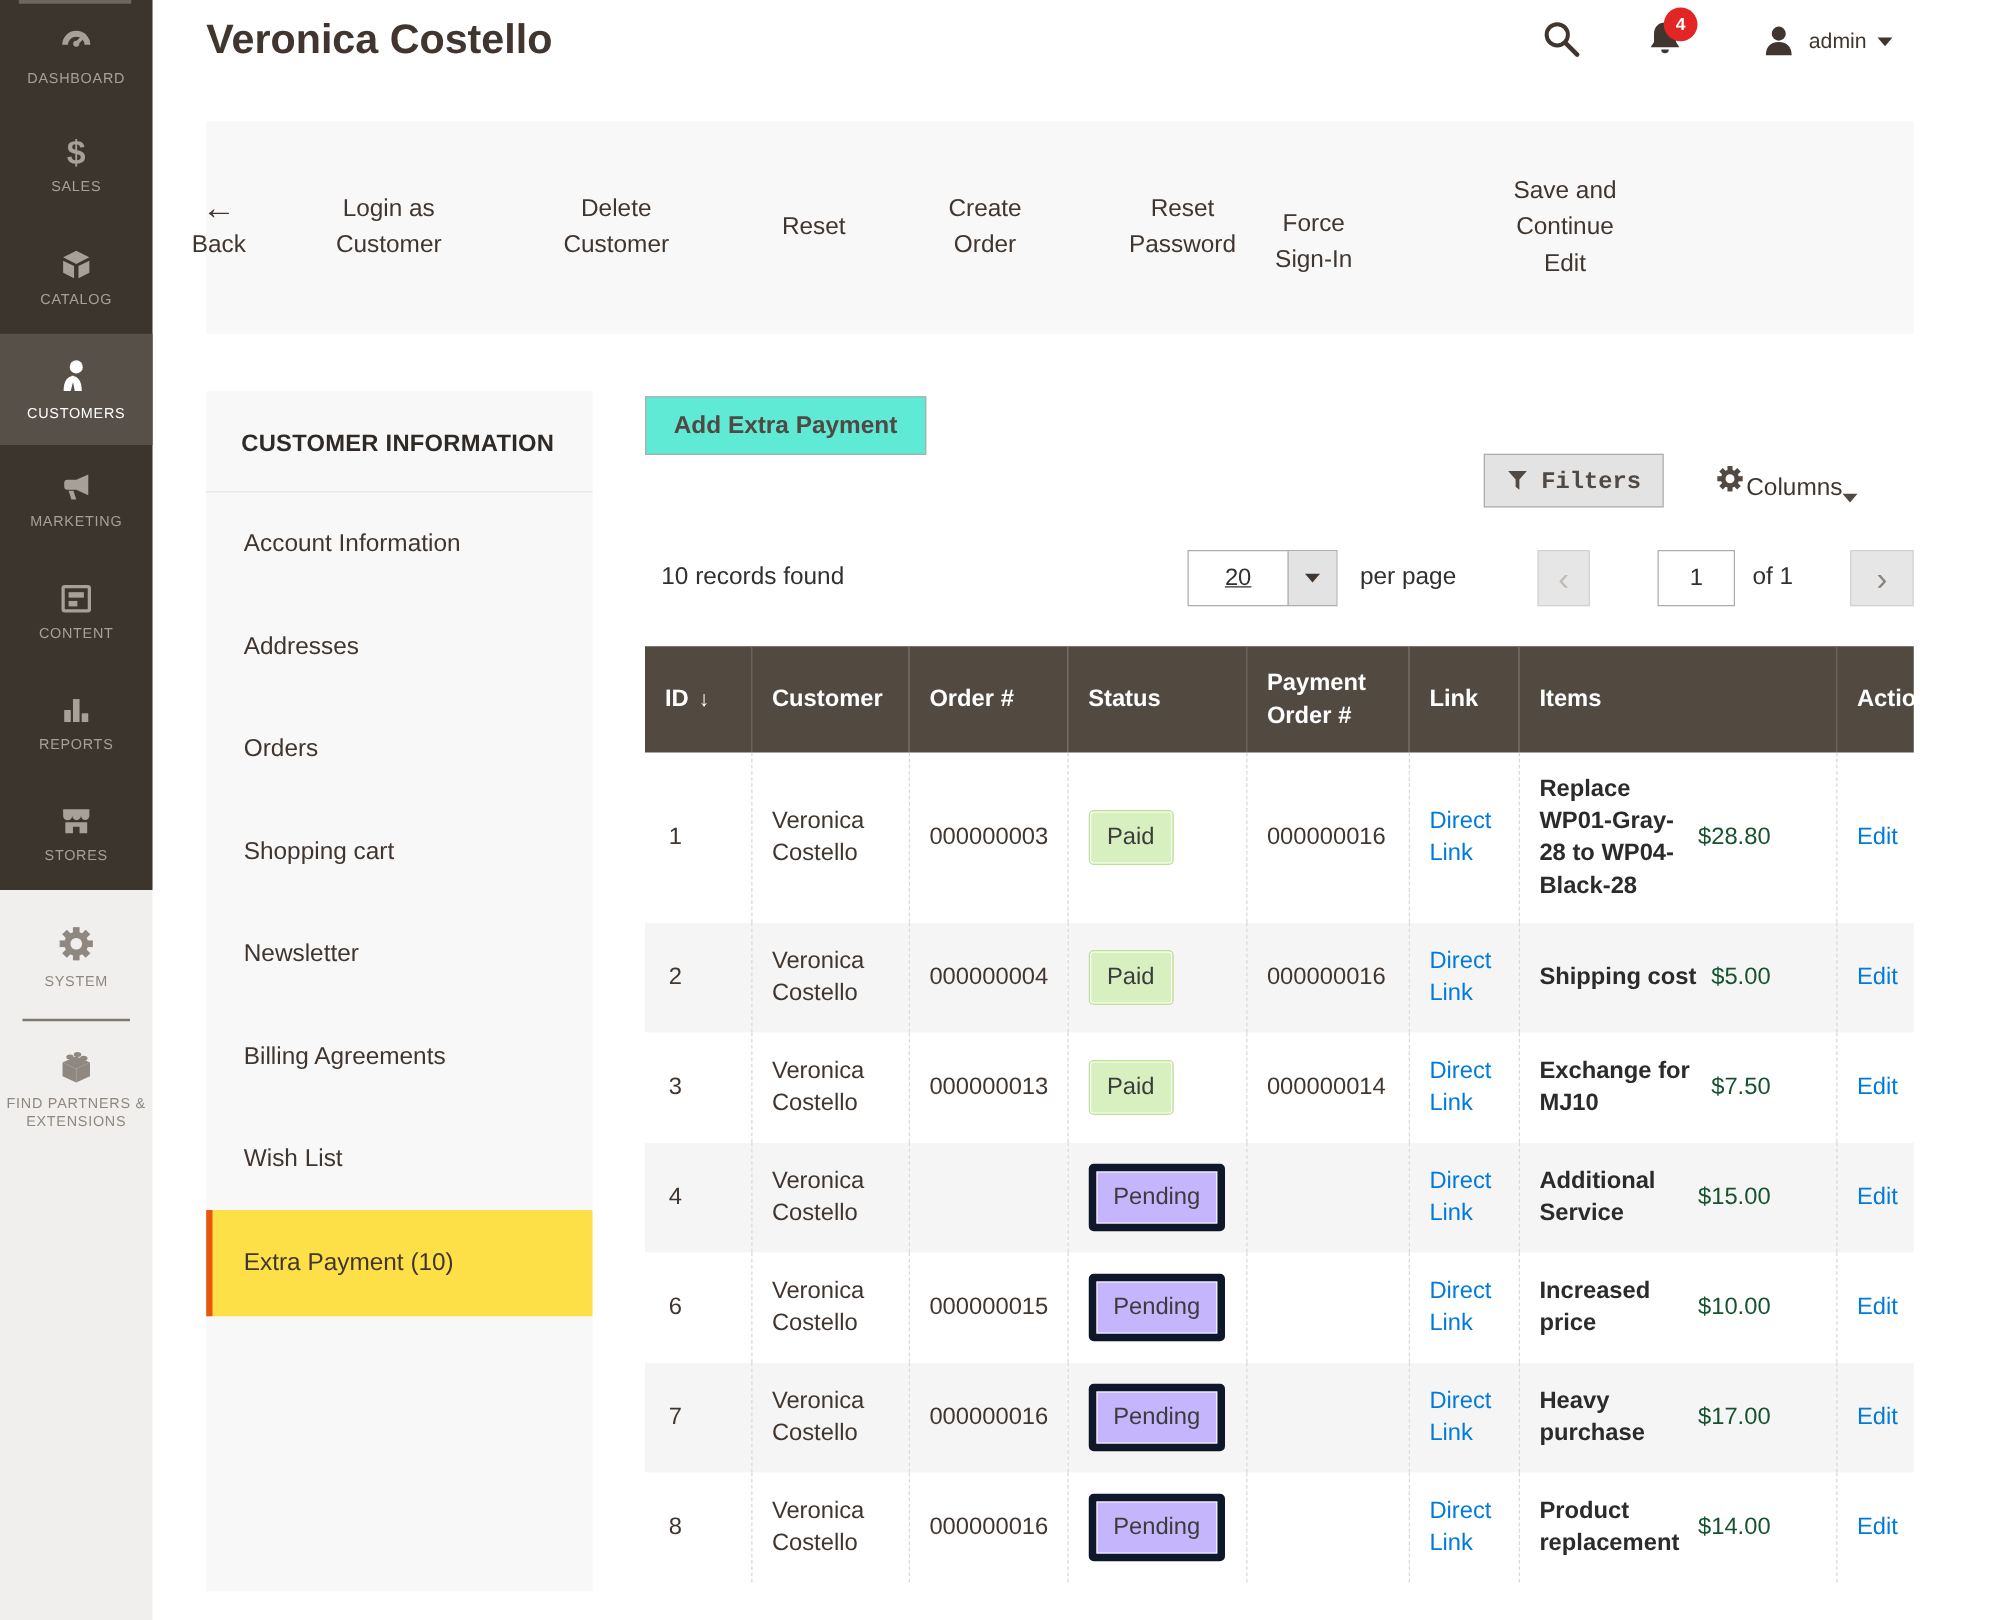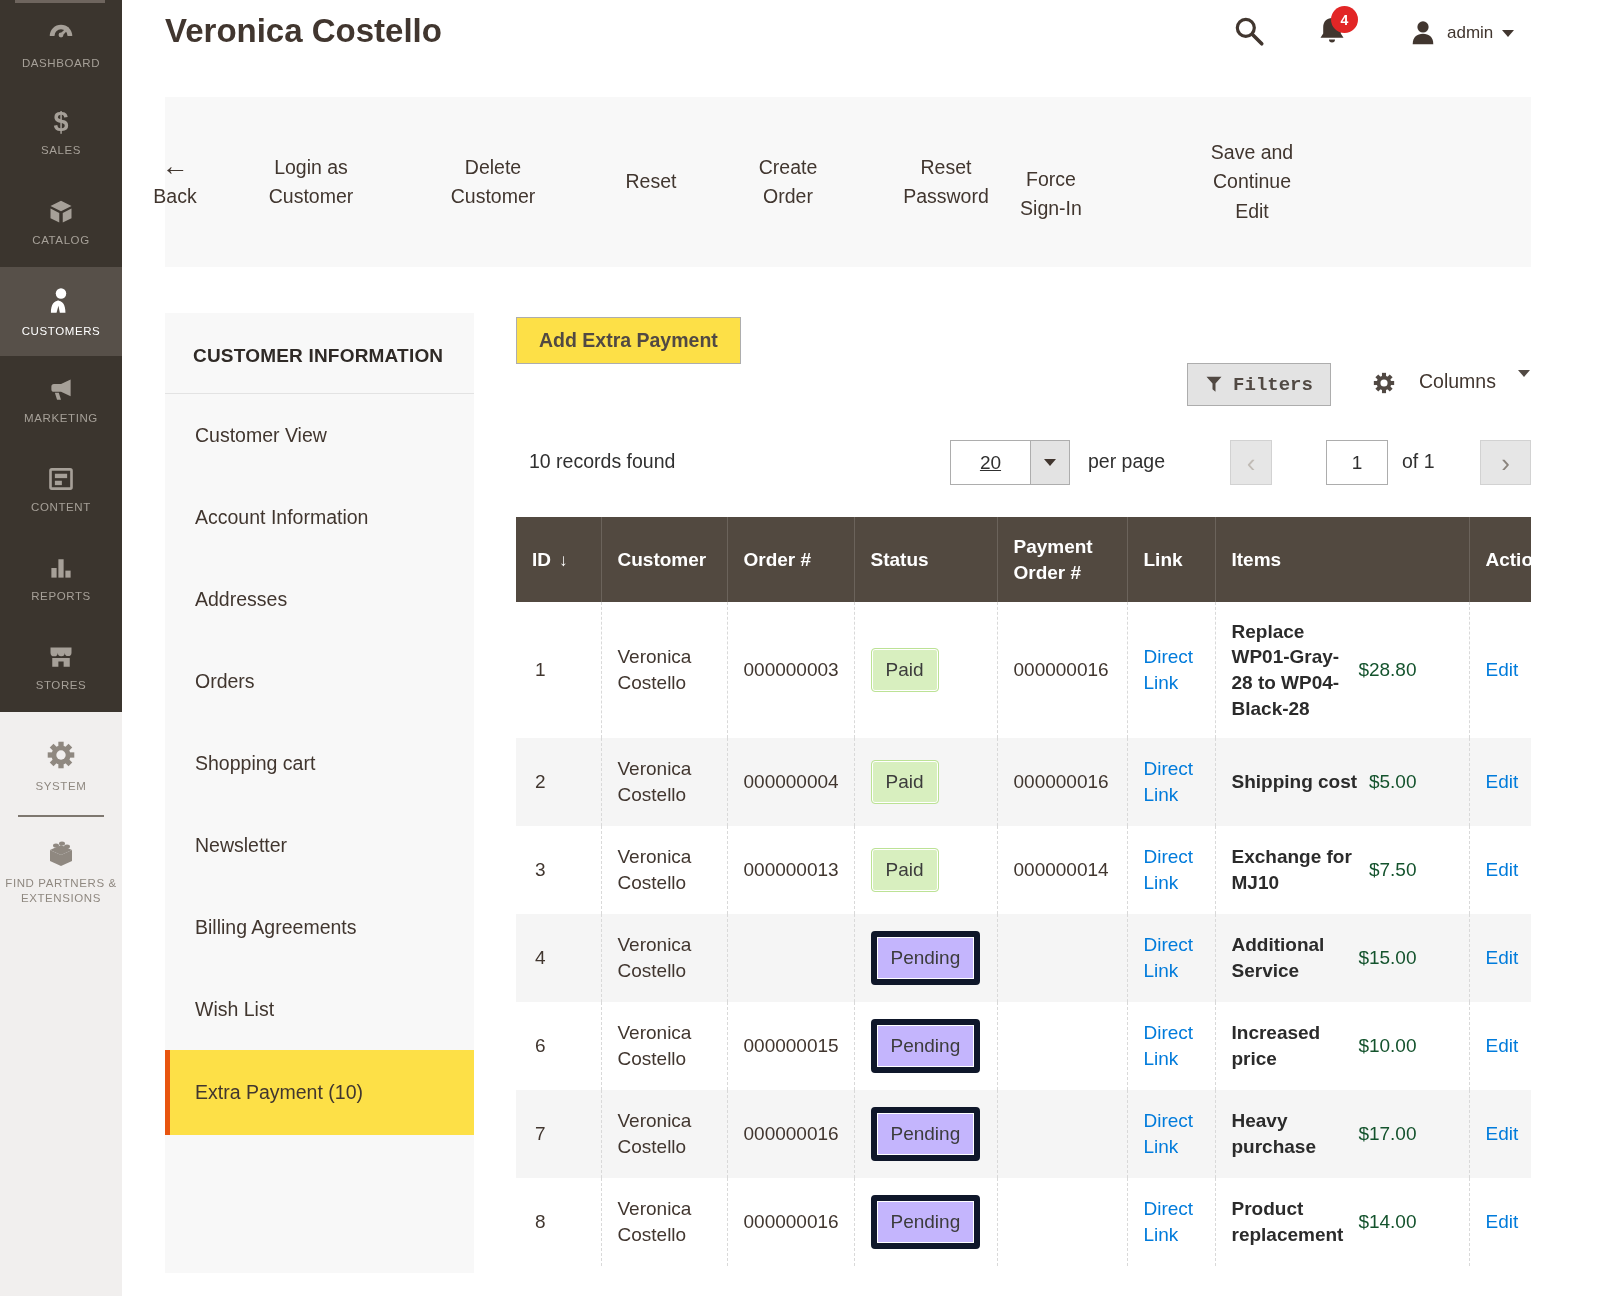--- a/index.html
+++ b/index.html
@@ -58,27 +58,27 @@
   .info-panel { position:absolute; left:43px; top:313px; width:309px; height:960px; background:#f8f8f8; }
   .info-panel-title { padding:32px 28px 26px; font-size:19px; font-weight:bold; color:#2f2a26;
     letter-spacing:.2px; border-bottom:1px solid #e3e3e3; }
   .info-item { height:82px; display:flex; align-items:center; padding-left:30px; font-size:19.5px;
     color:#41362f; cursor:pointer; }
   .info-item.selected { height:85px; background:#fde047; border-left:5px solid #e8550f; padding-left:25px;
     font-weight:400; }
 
   
   .grid-zone { position:absolute; left:394px; top:313px; width:1015px; }
-  .add-payment-btn { position:absolute; left:0; top:4px; padding:11px 22px; background:#fde047;
+  .add-payment-btn { position:absolute; left:0; top:4px; padding:11px 22px; background:#5eead4;
     border:1px solid #adadad; font-size:19.5px; font-weight:600; color:#514943; cursor:pointer;
     font-family:inherit; }
   .filters-btn { position:absolute; left:671px; top:50px; width:144px; height:43px; background:#e3e3e3;
     border:1px solid #adadad; display:flex; align-items:center; justify-content:center; gap:10px;
     font-size:19px; font-weight:600; color:#514943; cursor:pointer; font-family:Liberation Mono, monospace; }
-  .columns-btn { position:absolute; left:855px; top:57px; display:flex; align-items:flex-start; gap:22px;
+  .columns-btn { position:absolute; left:855px; top:57px; display:flex; align-items:flex-end; gap:0;
     background:none; border:none; font-size:19.5px; color:#41362f; cursor:pointer; font-family:inherit; }
   .columns-btn .caret { border-top-color:#514943; }
 
   .records-row { position:absolute; left:0; top:127px; width:1015px; height:47px; }
   .records-found { position:absolute; left:13px; top:10px; font-size:19.5px; color:#303030; }
   .per-page-select { position:absolute; left:434px; top:0; width:120px; height:45px; background:#fff;
     border:1px solid #adadad; display:flex; cursor:pointer; }
   .per-page-value { flex:1; display:flex; align-items:center; justify-content:center; font-size:19px;text-decoration:underline; }
   .per-page-arrow { width:39px; background:#e3e3e3; border-left:1px solid #adadad; display:flex;
     align-items:center; justify-content:center; }
@@ -276,21 +276,20 @@
       <button class="tb-btn" style="left:270px;width:116px;">Delete Customer</button>
       <button class="tb-btn" style="left:452px;width:68px;">Reset</button>
       <button class="tb-btn" style="left:583px;width:80px;">Create Order</button>
       <button class="tb-btn" style="left:723px;width:116px;">Reset Password</button>
       <button class="tb-btn" style="left:853px;width:66px;margin-top:12px;">Force Sign-In</button>
       <button class="tb-btn" style="left:1032px;width:110px;">Save and Continue Edit</button>
     </div>
 
     <div class="info-panel">
       <div class="info-panel-title">CUSTOMER INFORMATION</div>
-      <div class="info-item">Customer View</div>
       <div class="info-item">Account Information</div>
       <div class="info-item">Addresses</div>
       <div class="info-item">Orders</div>
       <div class="info-item">Shopping cart</div>
       <div class="info-item">Newsletter</div>
       <div class="info-item">Billing Agreements</div>
       <div class="info-item">Wish List</div>
       <div class="info-item selected">Extra Payment (10)</div>
     </div>
 

